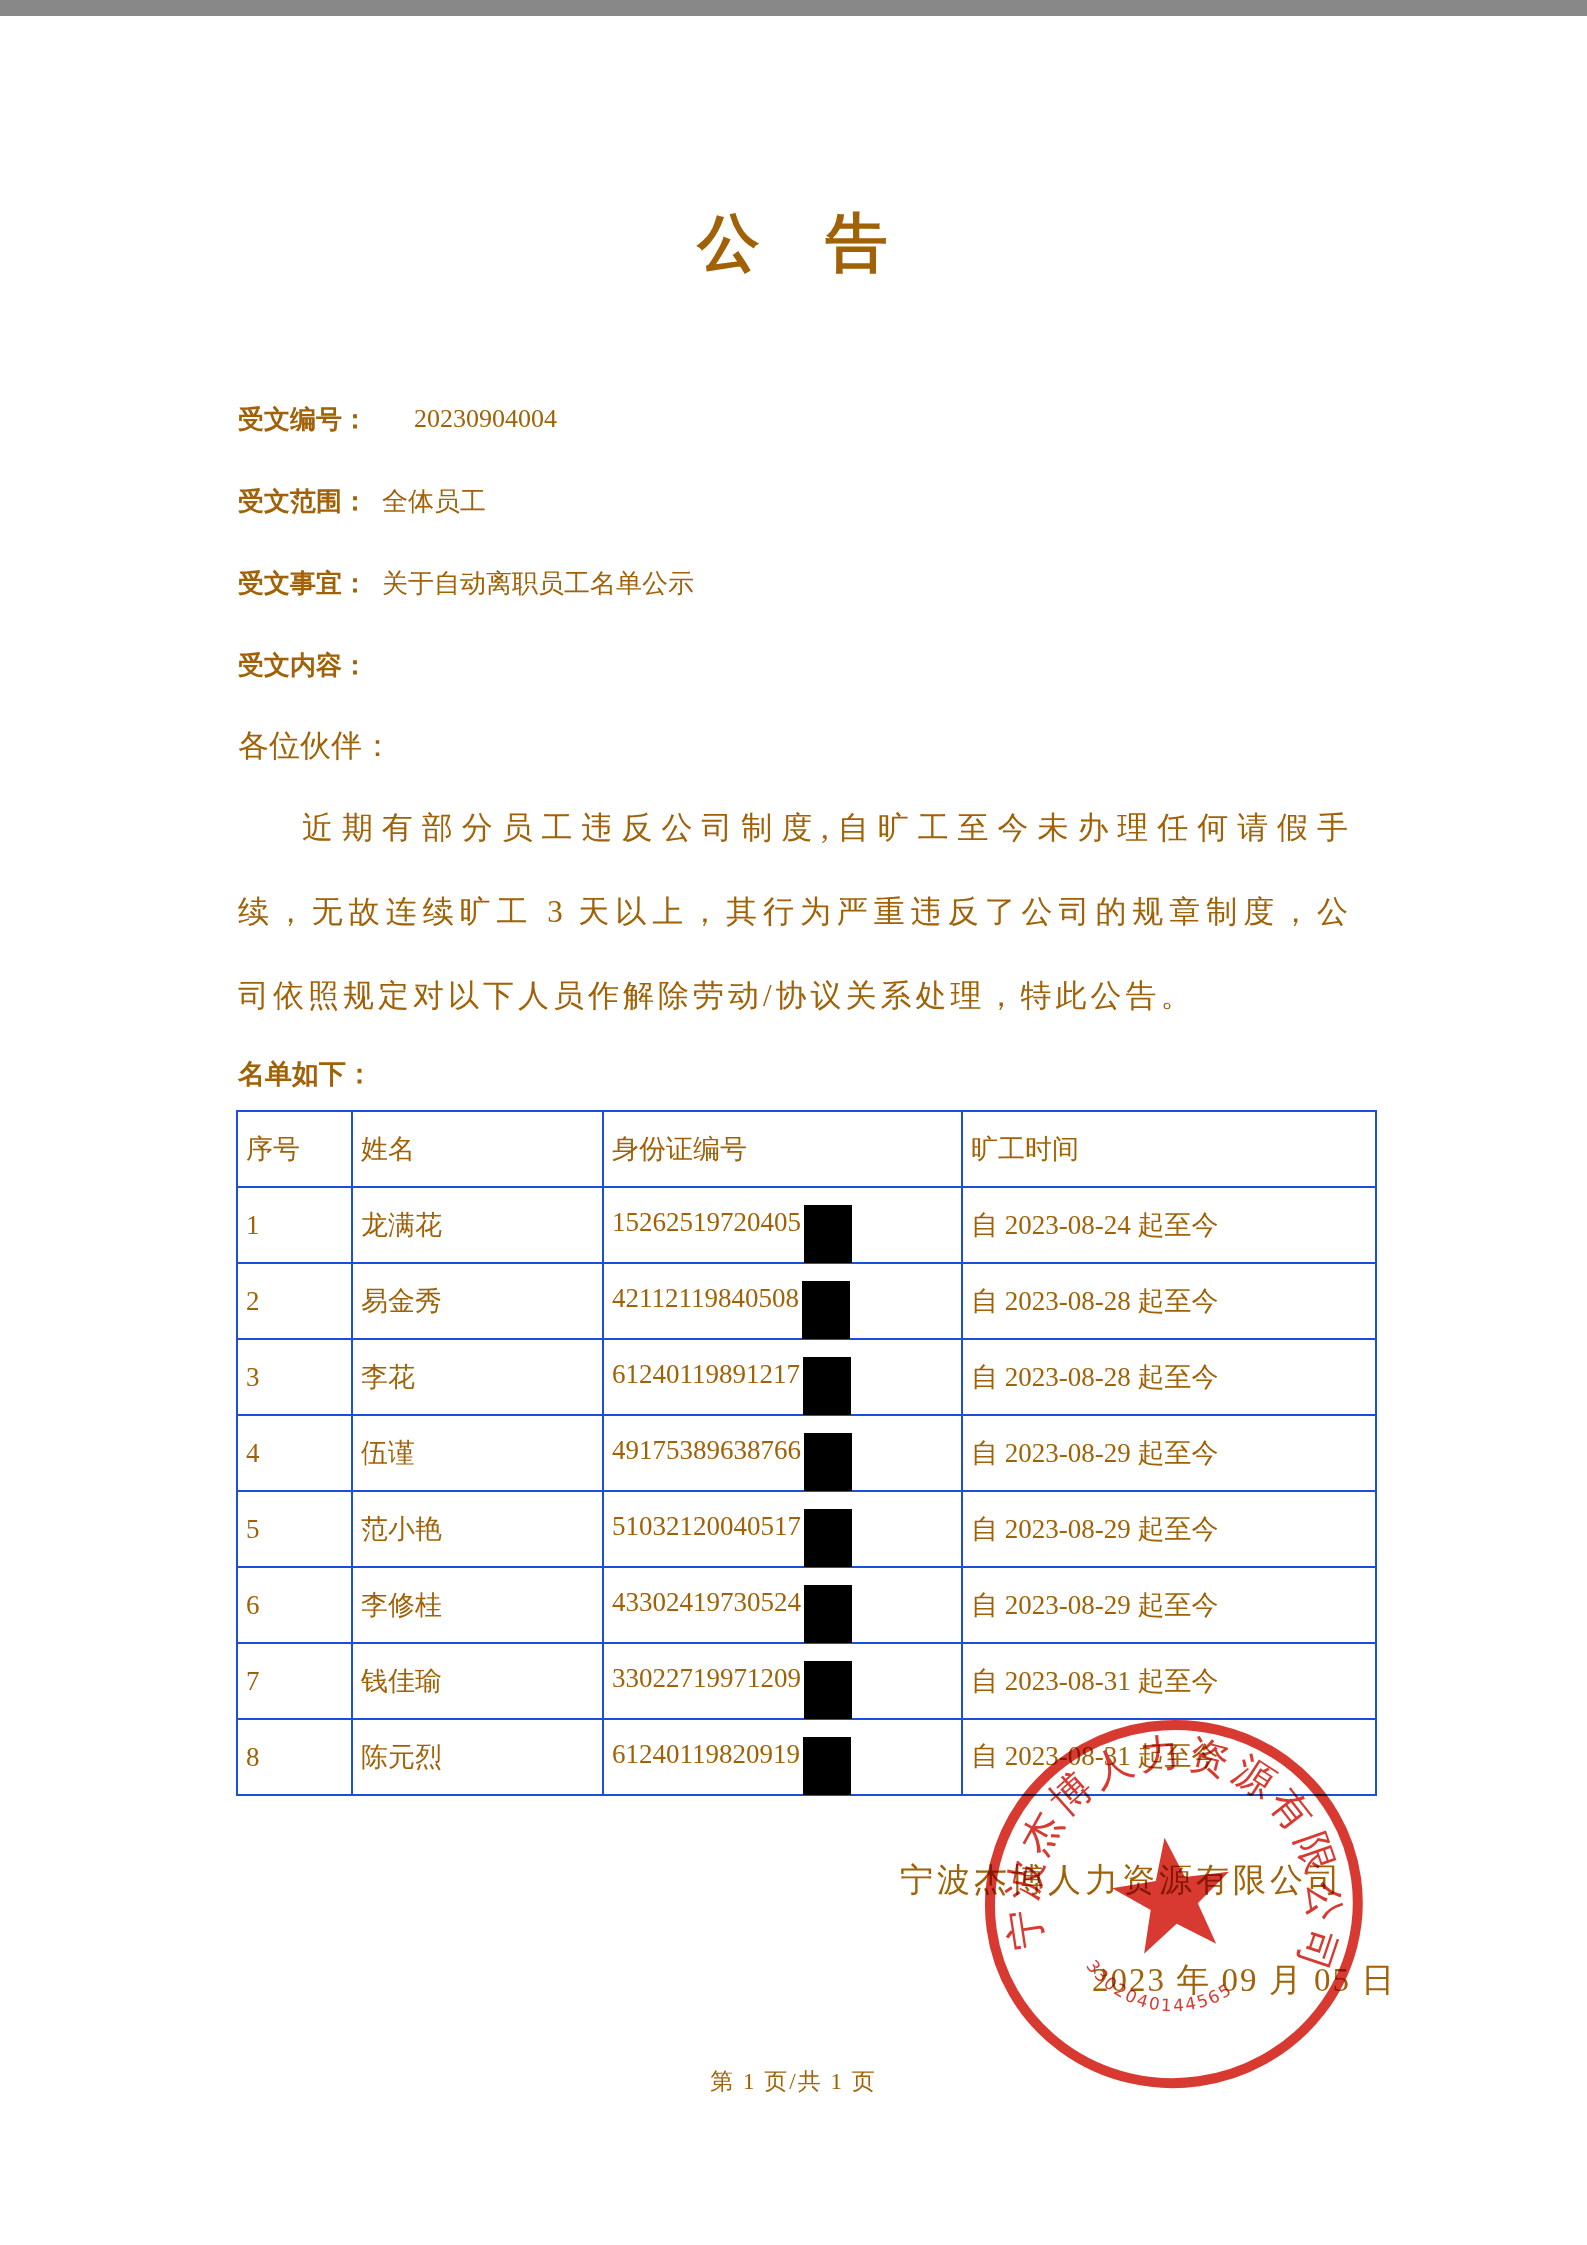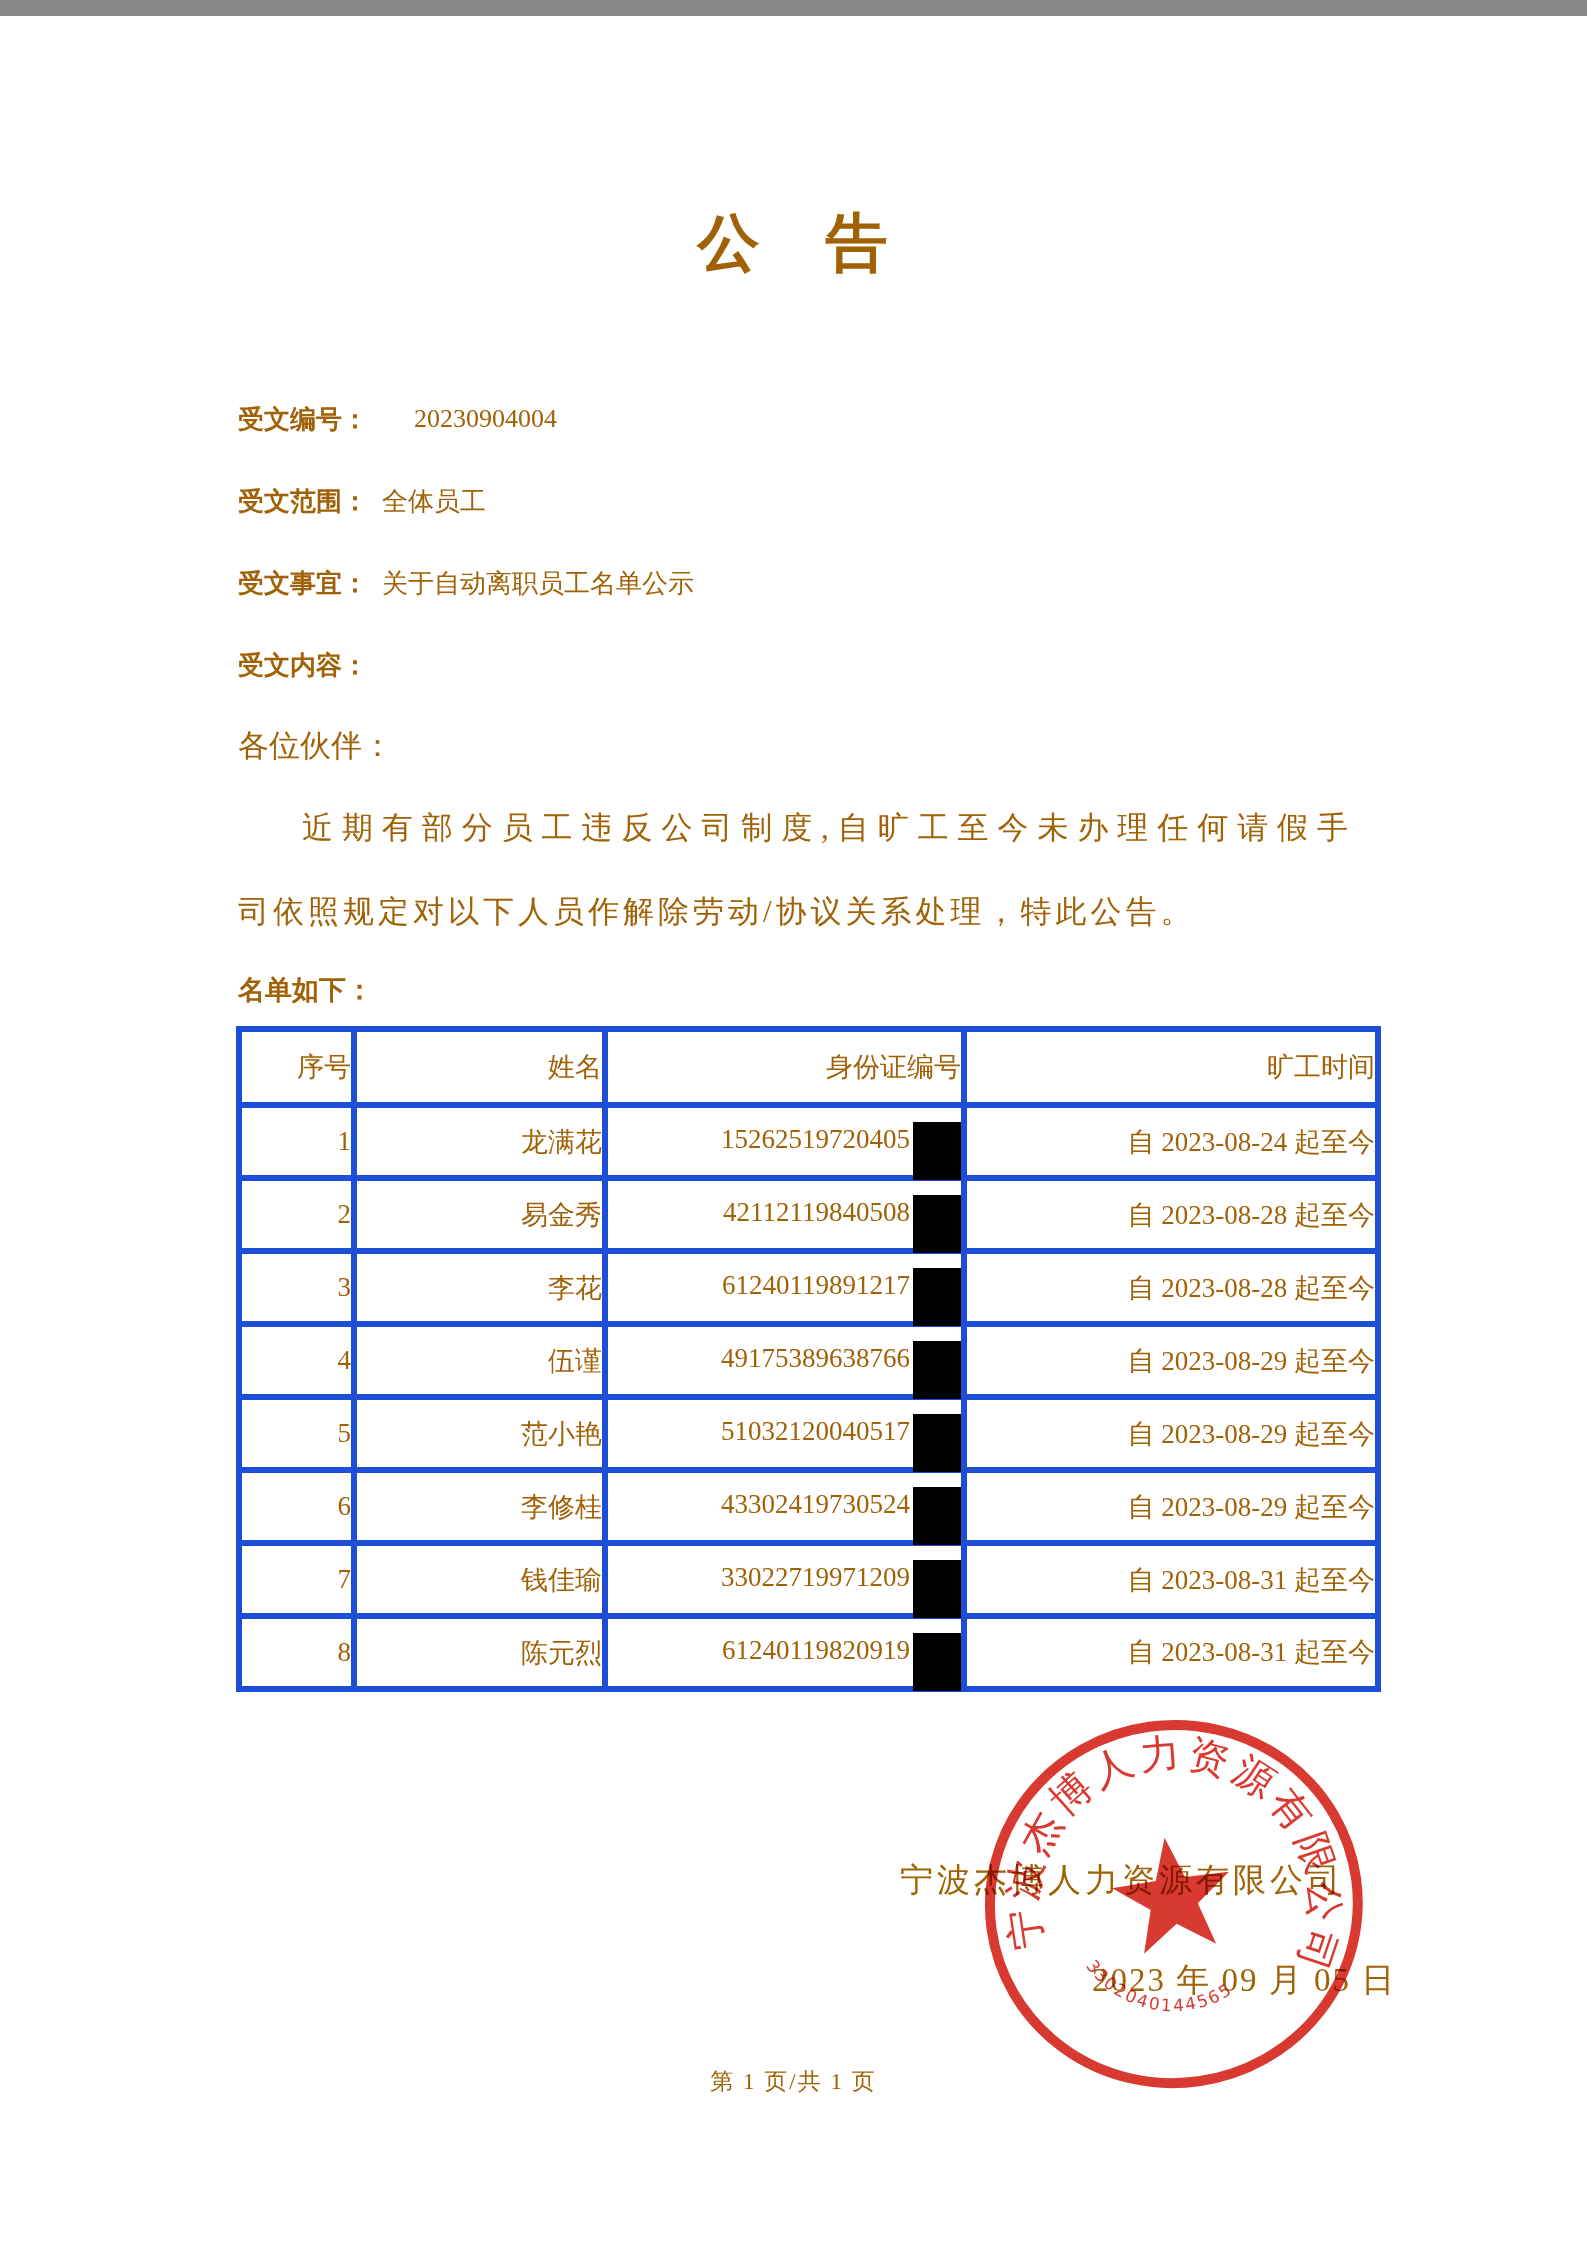--- a/index.html
+++ b/index.html
@@ -46,25 +46,25 @@
     border-collapse:collapse;
     width:1139px;
     table-layout:fixed;
     font-size:27px;
   }
   table.roster col.c-no     { width:115px; }
   table.roster col.c-name   { width:251px; }
   table.roster col.c-id     { width:359px; }
   table.roster col.c-period { width:414px; }
   table.roster th, table.roster td {
-    border:6px solid #1d4ed8;
-    text-align:right;
+    border:2px solid #1d4ed8;
+    text-align:left;
     vertical-align:middle;
     font-weight:400;
-    padding:0;
+    padding:8px;
   }
   table.roster thead tr { height:76px; }
   table.roster tbody tr { height:73px; }
   .redact {
     display:inline-block;
     width:48px; height:58px;
     background:#000;
     vertical-align:middle;
     margin-left:3px;
     transform:translateY(9px);
@@ -113,20 +113,21 @@
     <div class="meta-row">
       <span class="meta-label">受文内容：</span>
       <span class="meta-value"></span>
     </div>
   </div>
 
   <div class="salutation">各位伙伴：</div>
 
   <div class="body-text">
     <div class="body-line indent">近期有部分员工违反公司制度,自旷工至今未办理任何请假手</div>
+    <div class="body-line">续，无故连续旷工 3 天以上，其行为严重违反了公司的规章制度，公</div>
     <div class="body-line last">司依照规定对以下人员作解除劳动/协议关系处理，特此公告。</div>
   </div>
 
   <div class="list-label">名单如下：</div>
 
   <table class="roster">
     <colgroup>
       <col class="c-no">
         <col class="c-name">
         <col class="c-id">

